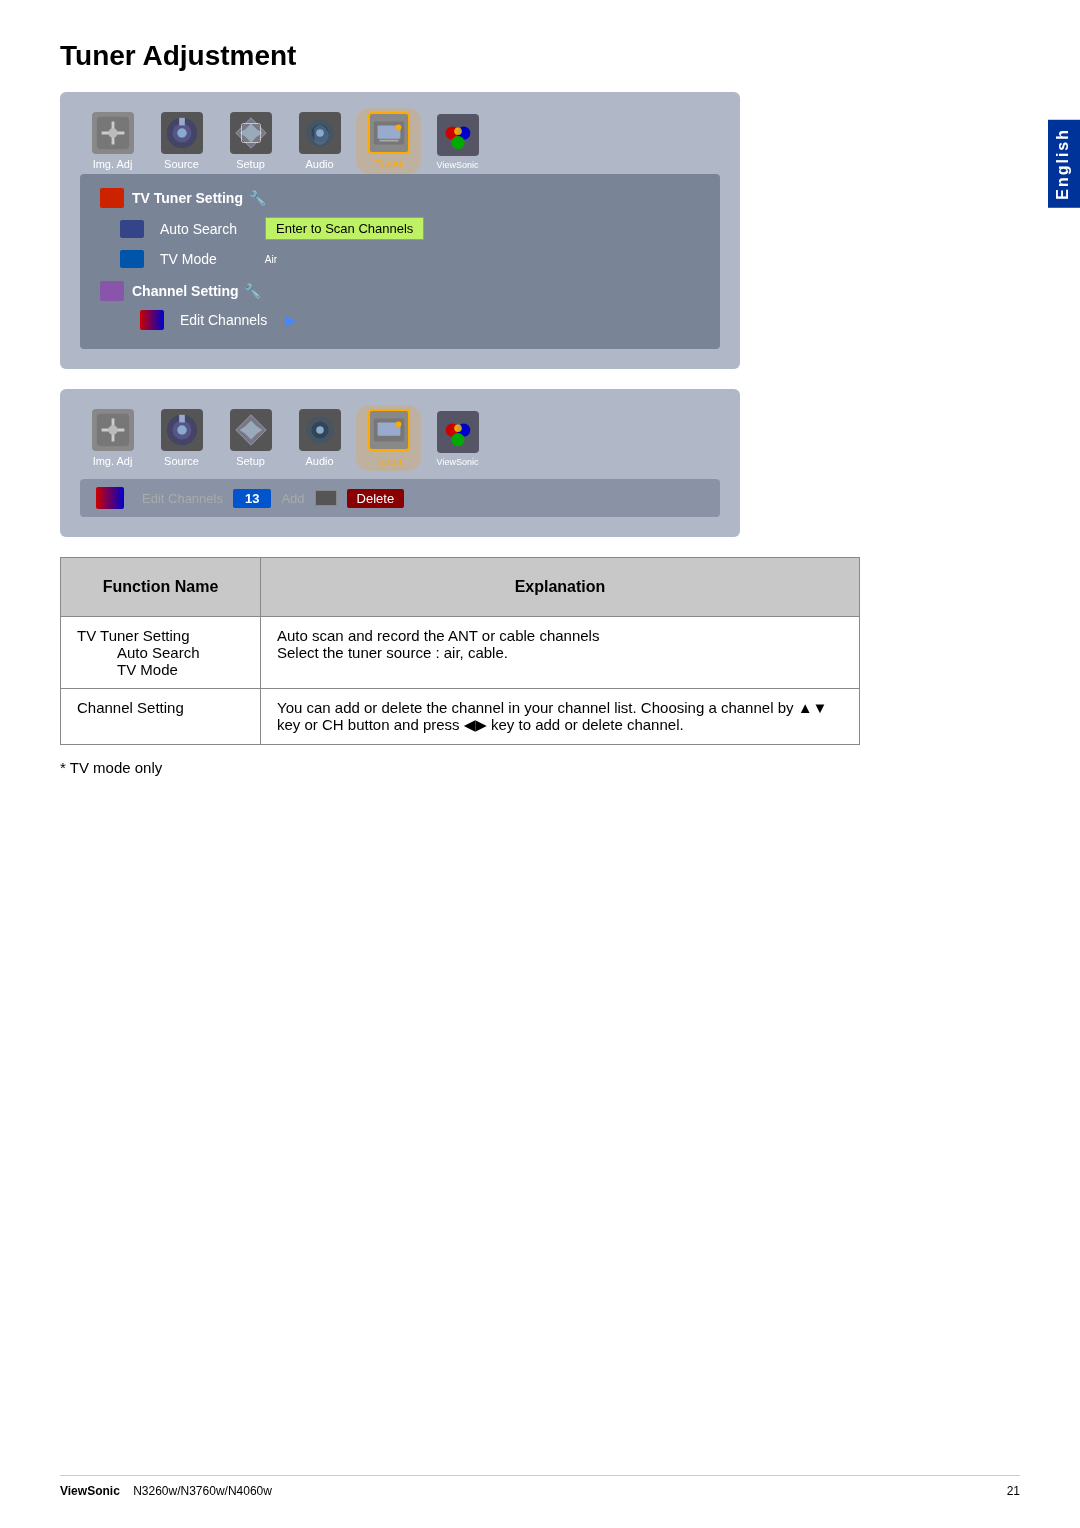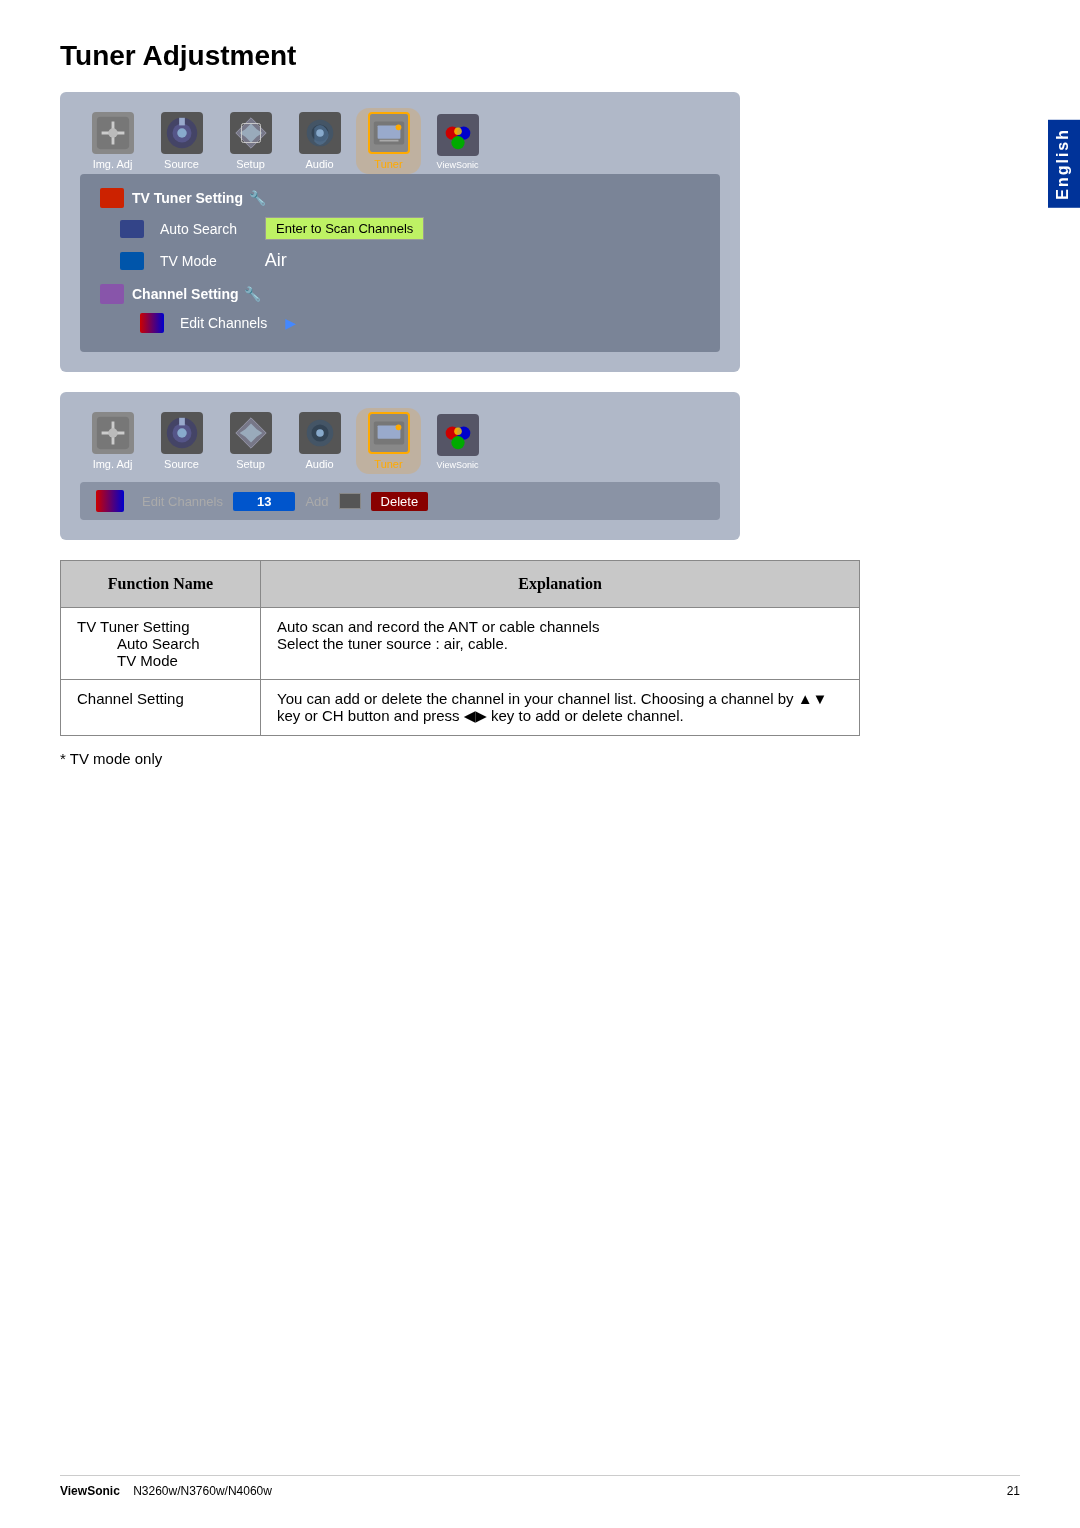--- a/index.html
+++ b/index.html
@@ -66,21 +66,21 @@
       border: 1px solid #999;
       padding: 3px 10px;
       font-size: 13px;
       color: #000;
       margin-left: 20px;
     }
 
     .value-text {
       margin-left: 40px;
       color: #fff;
-      font-size: 18px;
+      font-size: 10px;
     }
 
     .arrow-right {
       color: #4488ff;
       font-size: 14px;
       margin-left: 10px;
     }
 
     .toolbar-bottom {
       display: flex;
@@ -104,21 +104,21 @@
 
     .edit-label {
       font-size: 13px;
       color: #aaa;
     }
 
     .edit-num {
       background: #0055cc;
       color: #fff;
       font-size: 13px;
-      padding: 2px 24px;
+      padding: 2px 12px;
       border-radius: 2px;
       font-weight: bold;
     }
 
     .edit-add {
       font-size: 13px;
       color: #aaa;
       text-align: center;
     }
 
@@ -141,25 +141,24 @@
     .func-table {
       width: 800px;
       border-collapse: collapse;
       margin-top: 20px;
       font-size: 15px;
     }
 
     .func-table th {
       background: #c8c8c8;
       border: 1px solid #888;
-      padding: 14px 16px;
+      padding: 20px 16px;
       text-align: center;
       font-weight: bold;
       font-size: 16px;
-      font-family: Liberation Serif, serif;
     }
 
     .func-table td {
       border: 1px solid #888;
       padding: 10px 16px;
       vertical-align: top;
     }
 
     .func-table .func-name {
       font-weight: normal;

